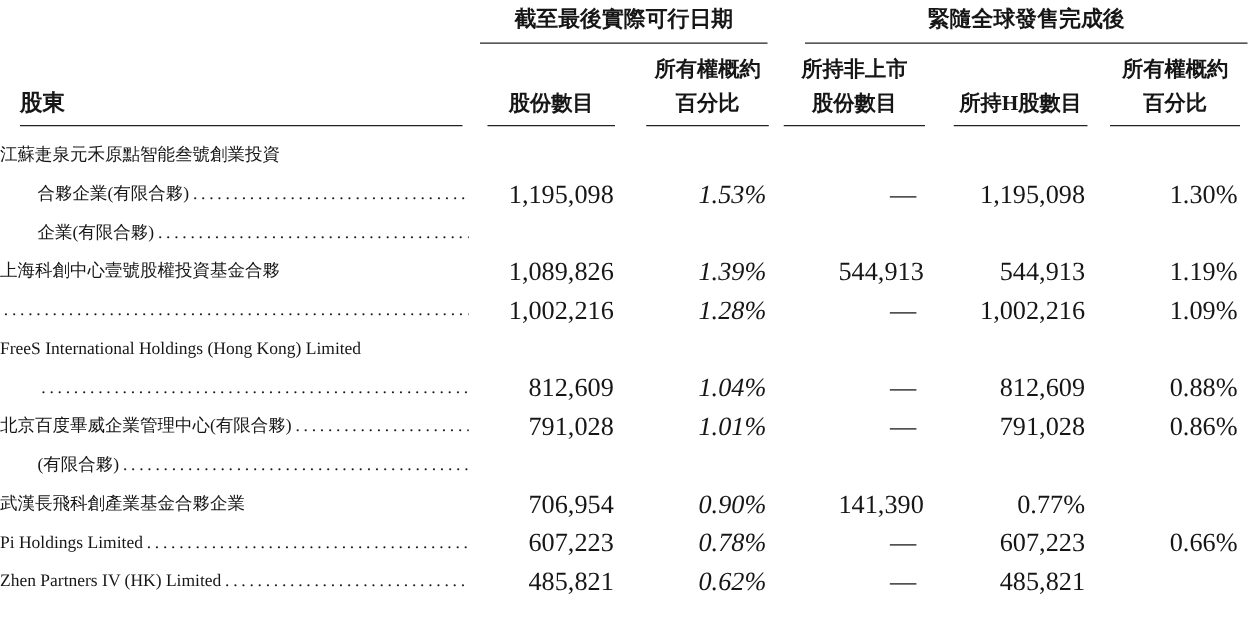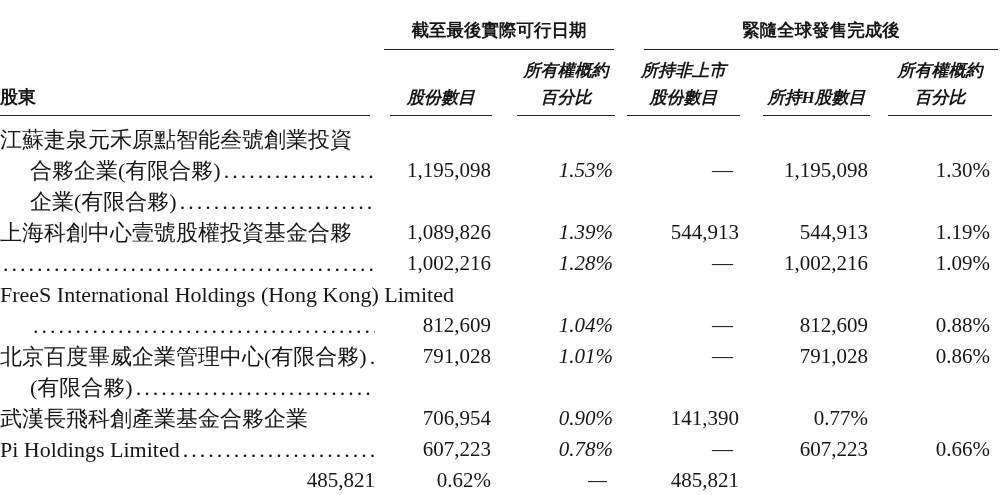--- a/index.html
+++ b/index.html
@@ -1,57 +1,57 @@
 <!DOCTYPE html>
 <html><head>
 <meta charset="utf-8">
 <style>
   html,body{margin:0;padding:0;background:#ffffff;}
   body{
     width:1000px;height:495px;overflow:hidden;
     font-family:"Liberation Serif","DejaVu Serif",serif;
     color:#161616;
   }
-  .page{box-sizing:border-box;width:804px;height:495px;padding-top:16px;}
+  .page{box-sizing:border-box;width:804px;height:495px;padding-top:1px;}
   .grid{display:grid;grid-template-columns:375px 120px 120px 130px 125px 130px;}
 
   
   .gbox{
     text-align:center;font-weight:bold;font-size:17.5px;line-height:28px;
     padding-bottom:5px;border-bottom:1.5px solid #222;
   }
   .g1{grid-column:2/4;margin:0 1px 0 9px;}
   .g2{grid-column:4/7;margin:0 2px 0 29px;}
 
   
   .hdr2{margin-top:7px;}
   .hcell{
     display:flex;flex-direction:column;justify-content:flex-end;
     text-align:center;font-weight:bold;font-size:17px;line-height:27px;
     border-bottom:1.5px solid #222;padding-bottom:4px;white-space:nowrap;
   }
-  .hcell .l{min-height:27px;font-style:italic;}
+  .hcell .l{min-height:27px;}
   .sh{
     display:flex;flex-direction:column;justify-content:flex-end;text-align:left;
     font-weight:bold;font-size:18px;line-height:27px;
-    border-bottom:1.5px solid #222;padding-bottom:4px;margin-right:5px;
+    border-bottom:1.5px solid #222;padding-bottom:4px;margin-right:5px;margin-left:16px;
   }
   .hc1{margin:0 3px 0 15px;}
   .hc2{margin:0 0 0 22px;}
   .hc3{margin:0 5px 0 12px;}
   .hc4{margin:0 0 0 18px;}
   .hc5{margin:0 8px 0 18px;}
 
   
   #tbody{margin-top:8px;}
   .row{display:grid;grid-template-columns:375px 120px 120px 130px 125px 130px;align-items:end;}
   .namecell{grid-column:1;min-width:0;}
   .nline{
     display:flex;align-items:flex-start;white-space:nowrap;
-    font-size:22px;line-height:31px;min-width:0;font-family:Liberation Serif, serif;
+    font-size:14px;line-height:31px;min-width:0;font-family:Liberation Serif, serif;
   }
   .nline.indent{padding-left:30px;}
   .leader{
     flex:1 1 0;min-width:0;overflow:hidden;white-space:nowrap;
     letter-spacing:3px;margin-left:3px;
   }
   .leader::after{content:"..........................................................................................";}
   .vcell{text-align:right;font-size:21px;line-height:31px;white-space:nowrap;}
   .row .vcell:nth-child(2){padding-right:4px;}
   .row .vcell:nth-child(3){padding-right:2px;font-style:italic;}
@@ -200,19 +200,25 @@
           </div>
         </div>
   <div class="vcell">607,223</div>
         <div class="vcell">0.78%</div>
         <div class="vcell dash">—</div>
         <div class="vcell">607,223</div>
         <div class="vcell">0.66%</div>
       </div>
 
   <div class="row">
+    <div class="namecell">
+          <div class="nline">
+            <span>Zhen Partners IV (HK) Limited</span>
+            <span class="leader"></span>
+          </div>
+        </div>
   <div class="vcell">485,821</div>
         <div class="vcell">0.62%</div>
         <div class="vcell dash">—</div>
         <div class="vcell">485,821</div>
       </div>
 </div>
 </div>
 
 </body></html>

